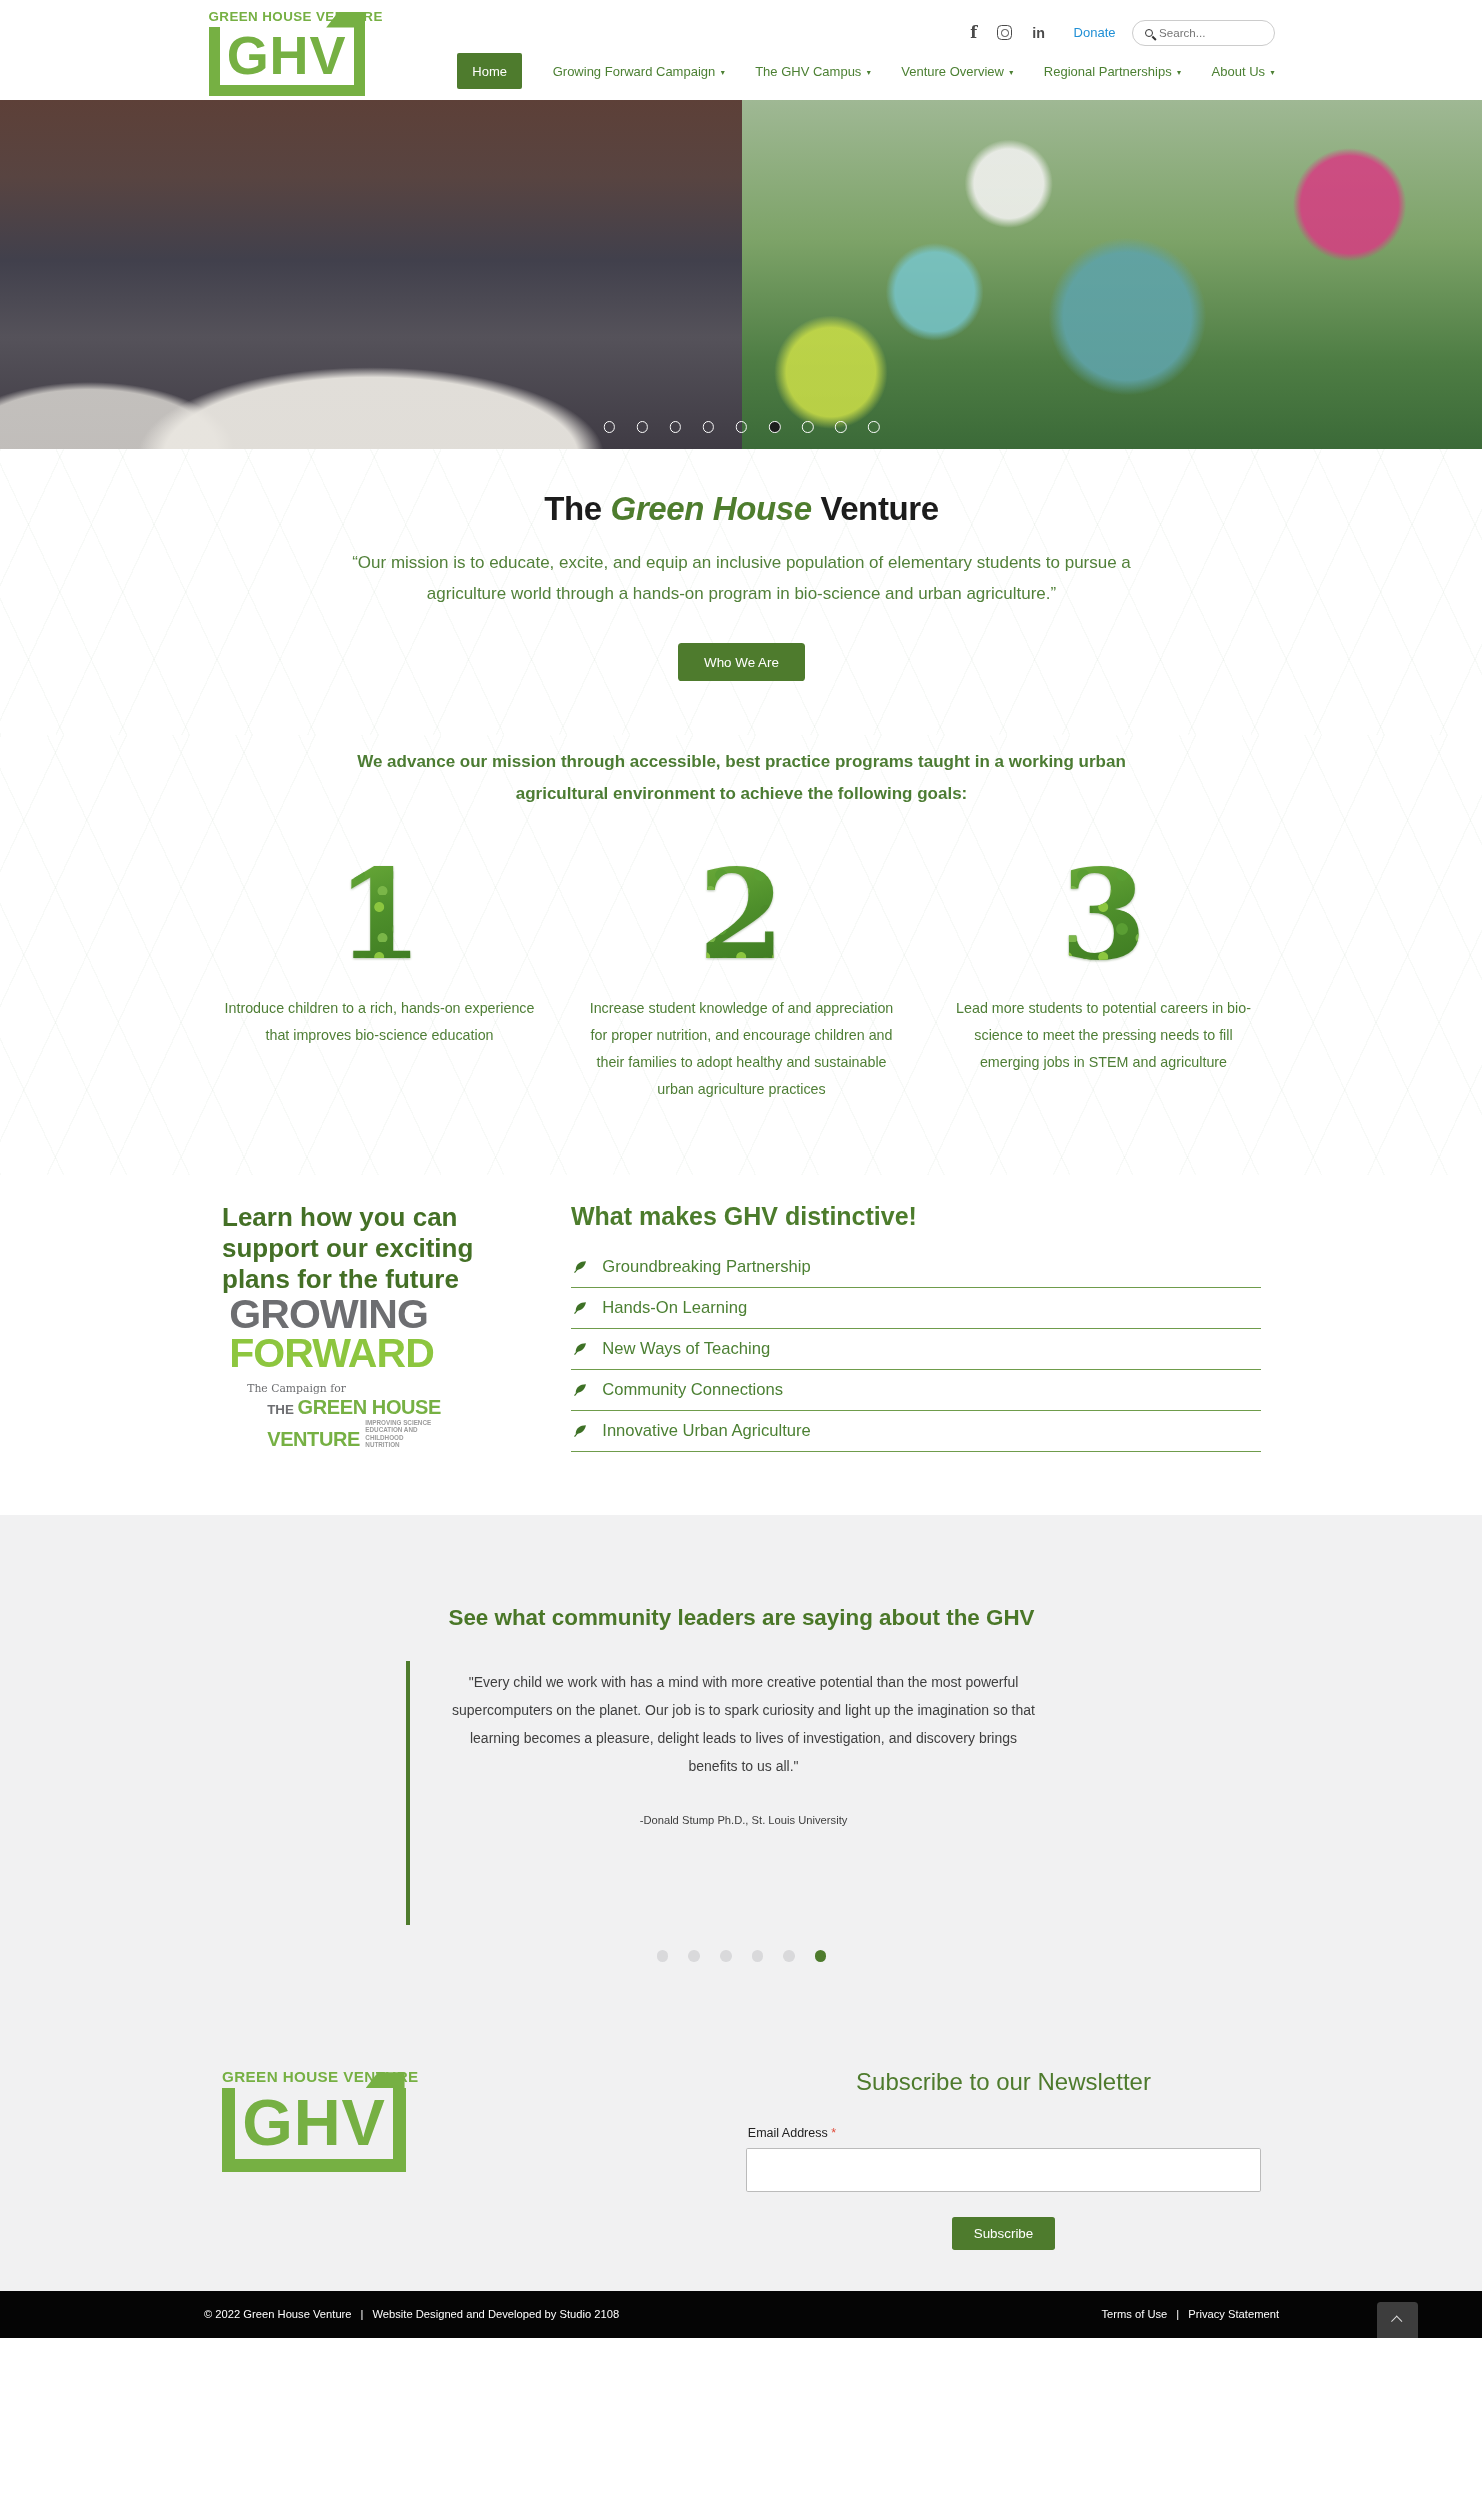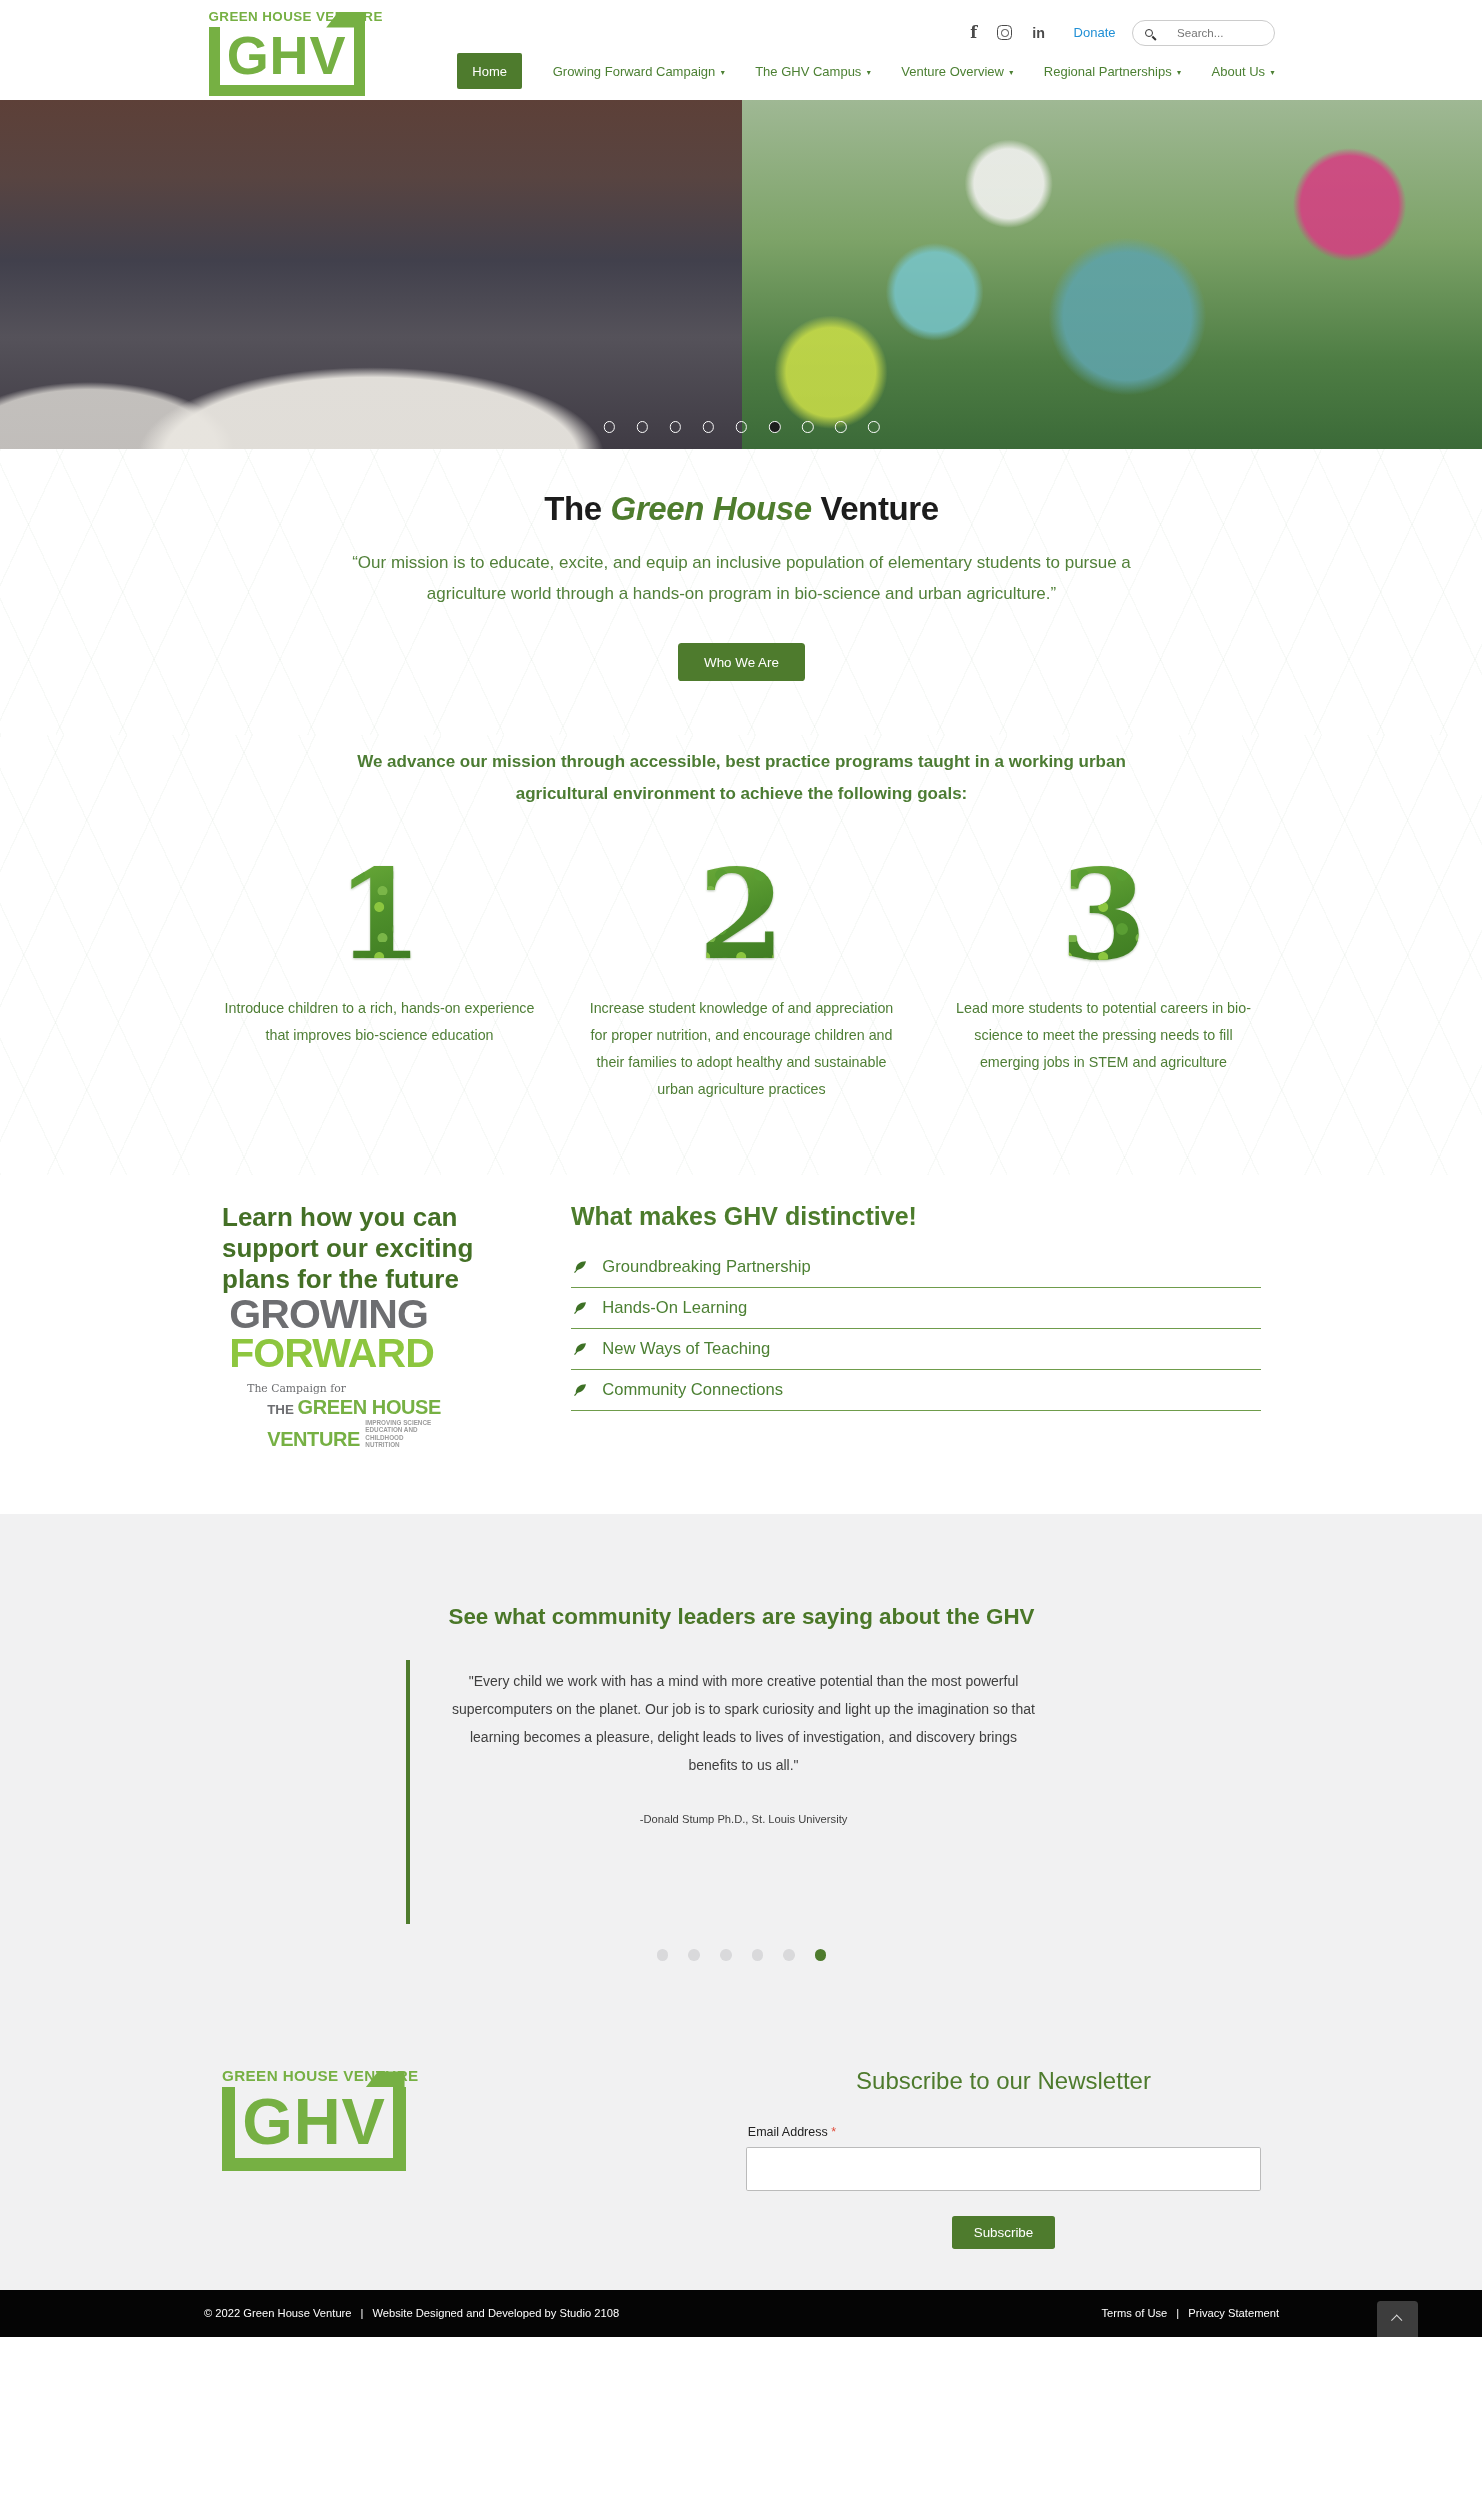--- a/index.html
+++ b/index.html
@@ -27,21 +27,21 @@
   .ghv-logo.small .ghv-frame { border-width:0 13.4px 13.4px 13.4px; border-style:solid; border-color:#76b043; }
 
   .header-right { display:flex; flex-direction:column; align-items:flex-end; justify-content:space-between; padding-top:10.8px; }
   .utility-row { display:flex; align-items:center; gap:16px; }
   .social-icons { display:flex; align-items:center; gap:20px; margin-right:12.5px; }
   .icon-facebook::before { content:"f"; font-family:"DejaVu Serif", serif; font-weight:bold; font-size:16px; color:#4a4a4a; }
   .icon-instagram { width:15.2px; height:15.2px; border:1.8px solid #4a4a4a; border-radius:4.5px; position:relative; display:inline-block; }
   .icon-instagram::after { content:""; position:absolute; left:3.1px; top:3.1px; width:5.4px; height:5.4px; border:1.4px solid #4a4a4a; border-radius:50%; }
   .icon-linkedin::before { content:"in"; font-weight:bold; font-size:14.3px; color:#4a4a4a; }
   .donate-link { color:#1f8fd5; font-size:13px; text-decoration:none; cursor:pointer; }
-  .search-box { display:flex; align-items:center; gap:24px; border:0.9px solid #ccc; border-radius:16px; padding:5.4px 12.5px; width:143px; background:#fff; }
+  .search-box { display:flex; align-items:center; gap:6px; border:0.9px solid #ccc; border-radius:16px; padding:5.4px 12.5px; width:143px; background:#fff; }
   .search-glyph { width:8px; height:8px; border:1.6px solid #333; border-radius:50%; position:relative; display:inline-block; flex:0 0 auto; }
   .search-glyph::after { content:""; position:absolute; width:1.6px; height:4.5px; background:#333; left:7.2px; top:6.3px; transform:rotate(-45deg); }
   .search-box input { border:none; outline:none; font-size:11.6px; color:#444; width:99px; background:transparent; }
 
   .main-nav { display:flex; align-items:center; gap:30.5px; padding-bottom:7.2px; }
   .nav-link { color:#4c8033; font-size:13px; text-decoration:none; cursor:pointer; white-space:nowrap; }
   .nav-link.active { background:#4e7b2d; color:#fff; padding:10.8px 15.2px; border-radius:2px; }
   .nav-link.caret::after { content:"▾"; font-size:8px; margin-left:5.4px; position:relative; top:-0.9px; }
 
   
@@ -259,20 +259,27 @@
           </svg>
         <span class="feature-label">New Ways of Teaching</span>
       </div>
       <div class="feature-item">
         <svg class="leaf-icon" viewBox="0 0 20 20">
             <path d="M17 3 C9 3 4 7 3.5 14 C10.5 15 16 10 17 3 Z" fill="#3e7126"></path>
             <path d="M2 18 C5 14 9 10 14 6" stroke="#3e7126" stroke-width="1.6" fill="none"></path>
           </svg>
         <span class="feature-label">Community Connections</span>
       </div>
+      <div class="feature-item">
+        <svg class="leaf-icon" viewBox="0 0 20 20">
+            <path d="M17 3 C9 3 4 7 3.5 14 C10.5 15 16 10 17 3 Z" fill="#3e7126"></path>
+            <path d="M2 18 C5 14 9 10 14 6" stroke="#3e7126" stroke-width="1.6" fill="none"></path>
+          </svg>
+        <span class="feature-label">Innovative Urban Agriculture</span>
+      </div>
     </div>
   </div>
 </section>
 
 <section class="gray-section">
   <h2 class="testimonial-heading">See what community leaders are saying about the GHV</h2>
 
   <blockquote class="quote-block">
     <p class="quote-text">"Every child we work with has a mind with more creative potential than the most powerful supercomputers on the planet. Our job is to spark curiosity and light up the imagination so that learning becomes a pleasure, delight leads to lives of investigation, and discovery brings benefits to us all."</p>
     <p class="quote-attr">-Donald Stump Ph.D., St. Louis University</p>

